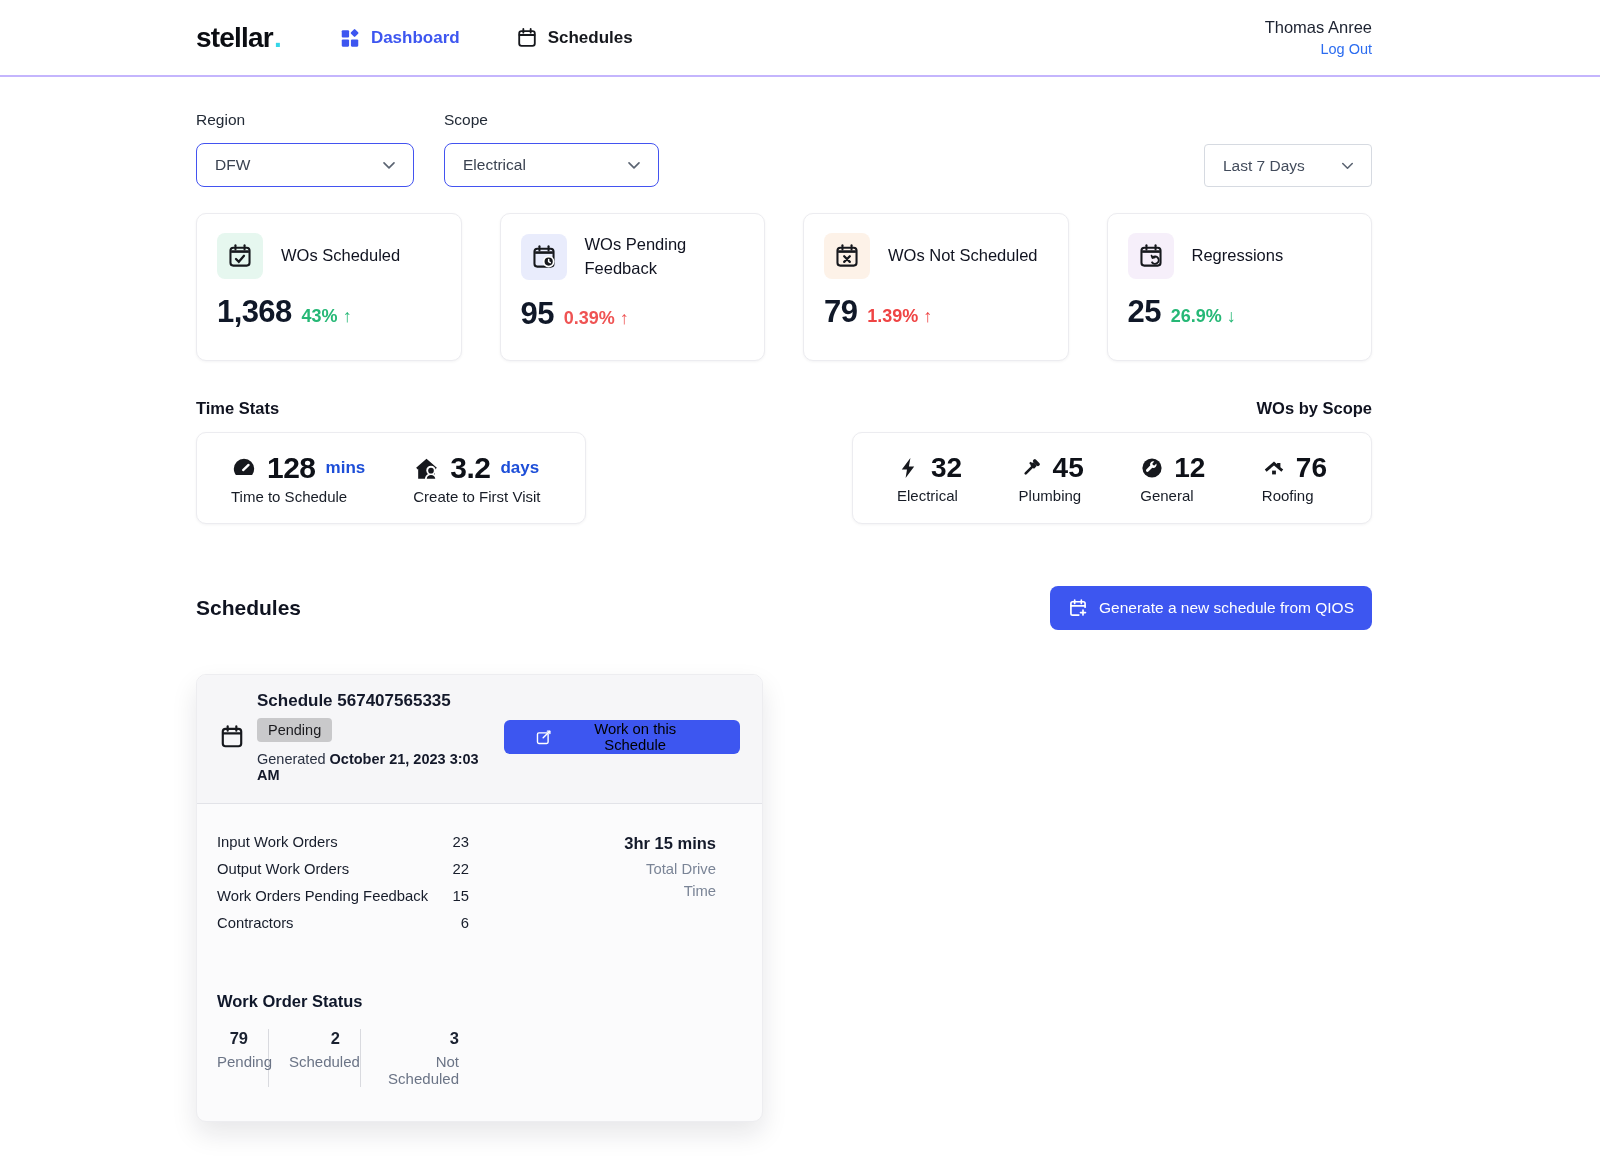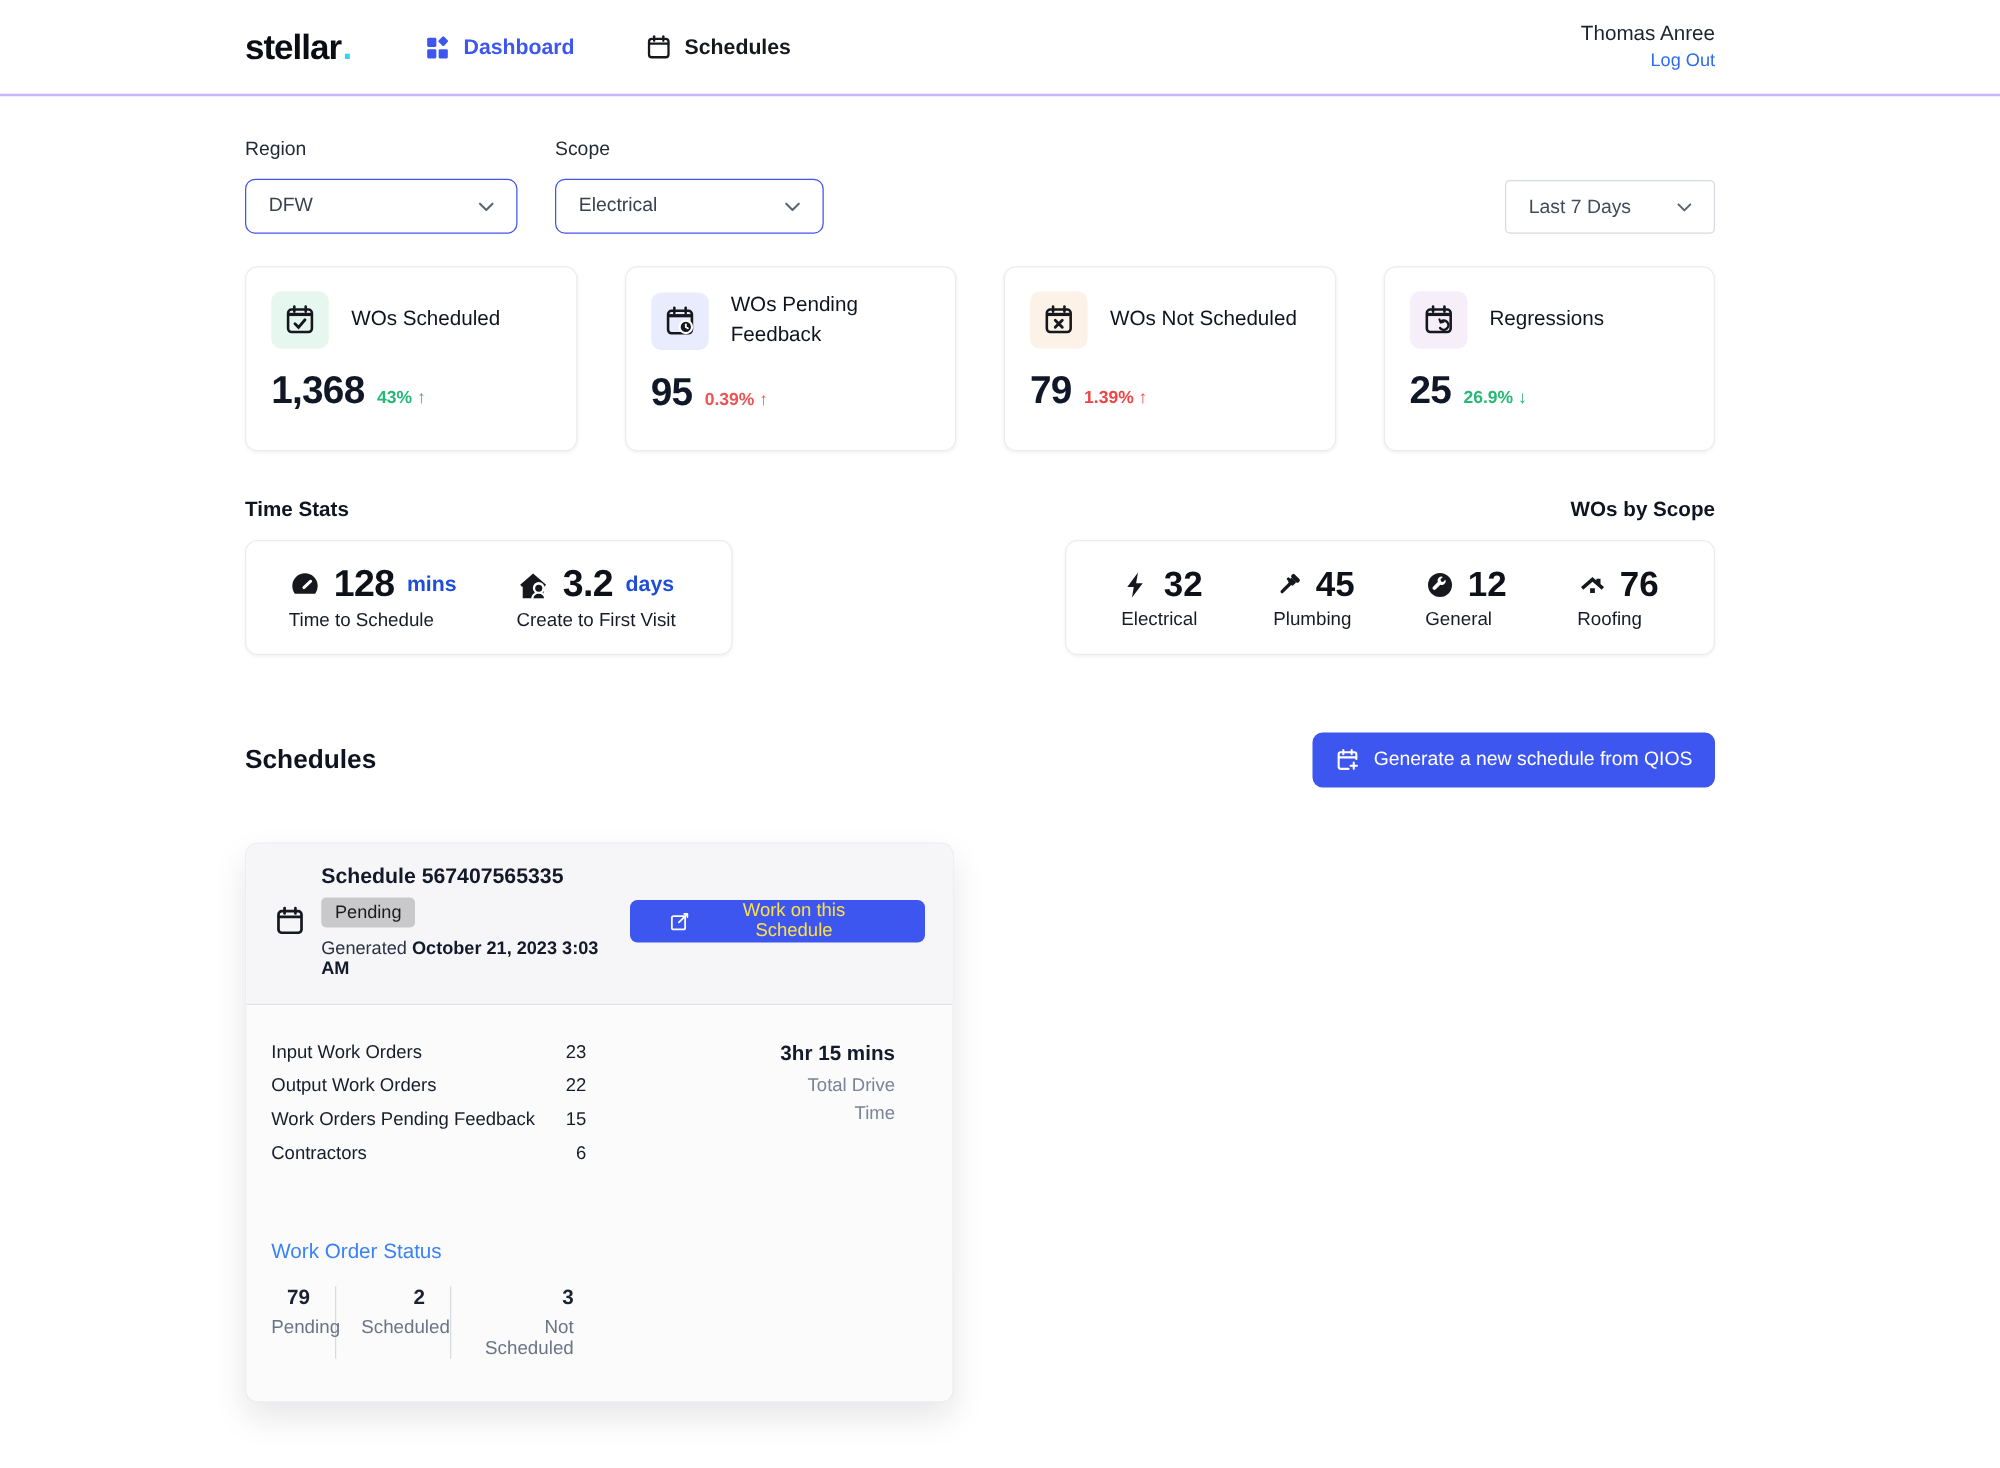--- a/index.html
+++ b/index.html
@@ -39,21 +39,21 @@
 
   
   .cards { display:flex; gap:38px; margin-top:26px; }
   .card { flex:1; height:148px; border:1px solid #ececf0; border-radius:10px; padding:19px 20px;
           box-shadow:0 1px 3px rgba(16,24,40,.05); background:#fff; }
   .card-top { display:flex; align-items:center; gap:18px; }
   .icon-tile { width:46px; height:46px; border-radius:8px; display:flex; align-items:center; justify-content:center; flex:none; }
   .card-title { font-size:16.5px; font-weight:500; color:#101320; line-height:1.45; max-width:152px; }
   .card-num-row { margin-top:15px; display:flex; align-items:baseline; gap:10px; }
   .card-value { font-size:31px; font-weight:800; color:#101828; letter-spacing:-0.6px; }
-  .card-delta { font-size:14px; font-weight:600; }
+  .card-delta { font-size:18px; font-weight:600; }
 
   
   .mid { display:flex; margin-top:38px; align-items:flex-start; }
   .mid-left { width:390px; }
   .mid-right { margin-left:auto; width:520px; }
   .section-label { font-size:16.5px; font-weight:700; color:#101320; }
   .mid-right .section-label { text-align:right; }
   .panel { margin-top:14px; height:92px; border:1px solid #ececf0; border-radius:10px;
            box-shadow:0 1px 3px rgba(16,24,40,.05); display:flex; align-items:center; background:#fff; }
   .time-panel { padding:0 34px; gap:48px; }
@@ -75,36 +75,36 @@
 
   .schedule-card { margin-top:44px; width:567px; border-radius:10px; border:1px solid #ededf0;
                    box-shadow:0 12px 26px rgba(16,24,40,.10); overflow:hidden; background:#fbfbfc; }
   .sc-header { background:#f6f6f8; padding:16px 22px 20px 22px; display:flex; align-items:center; }
   .sc-left { display:flex; align-items:center; gap:12px; }
   .sc-title { font-size:17px; font-weight:600; color:#14192a; }
   .badge { display:inline-block; background:#c9c9cb; color:#1b1b1f; font-size:14.5px;
            padding:4px 11px; border-radius:4px; margin-top:7px; }
   .sc-generated { margin-top:9px; font-size:14.5px; color:#2a3142; }
   .sc-generated b { color:#14192a; }
-  .sc-btn { margin-left:auto; height:34px; border-radius:6px; background:#3d56f0; color:#fde047;
+  .sc-btn { margin-left:auto; height:34px; border-radius:6px; background:#3d56f0; color:#000000;
             font-size:14.8px; display:flex; align-items:center; gap:9px; padding:0 31px; border:none;
             font-family:inherit; cursor:pointer; }
   .sc-divider { height:1px; background:#e2e3e8; }
   .sc-body { padding:30px 22px 34px 20px; }
   .sc-stats-row { display:flex; }
   .stats-table { width:252px; }
   .stat-row { display:flex; justify-content:space-between; font-size:14.8px; color:#171d2b; margin-bottom:11px; }
   .stat-row .v { text-align:right; }
   .drive { margin-left:auto; display:flex; margin-right:6px; }
   .drive-col { text-align:right; }
   .drive-col.first { padding-right:18px; width:112px; }
   .drive-col.second { border-left:1px solid #dcdde2; padding-left:18px; width:112px; }
   .drive-value { font-size:16.5px; font-weight:700; color:#141a2a; }
   .drive-label { font-size:14.8px; color:#7a8496; margin-top:5px; line-height:1.5; }
-  .wos-title { margin-top:50px; font-size:16.5px; font-weight:400; color:#3b82f6; }
+  .wos-title { margin-top:50px; font-size:16.5px; font-weight:700; color:#0f172a; }
   .wos-row { display:flex; margin-top:18px; }
   .wos-col { text-align:right; padding-right:20px; margin-right:20px; border-right:1px solid #d9dadf; }
   .wos-col:last-child { border-right:none; }
   .wos-col.c1 { width:52px; }
   .wos-col.c2 { width:72px; }
   .wos-col.c3 { width:98px; }
   .wos-num { font-size:16.5px; font-weight:700; color:#1a2130; }
   .wos-label { font-size:15px; color:#6b7486; margin-top:5px; }
 
   svg { display:block; }

